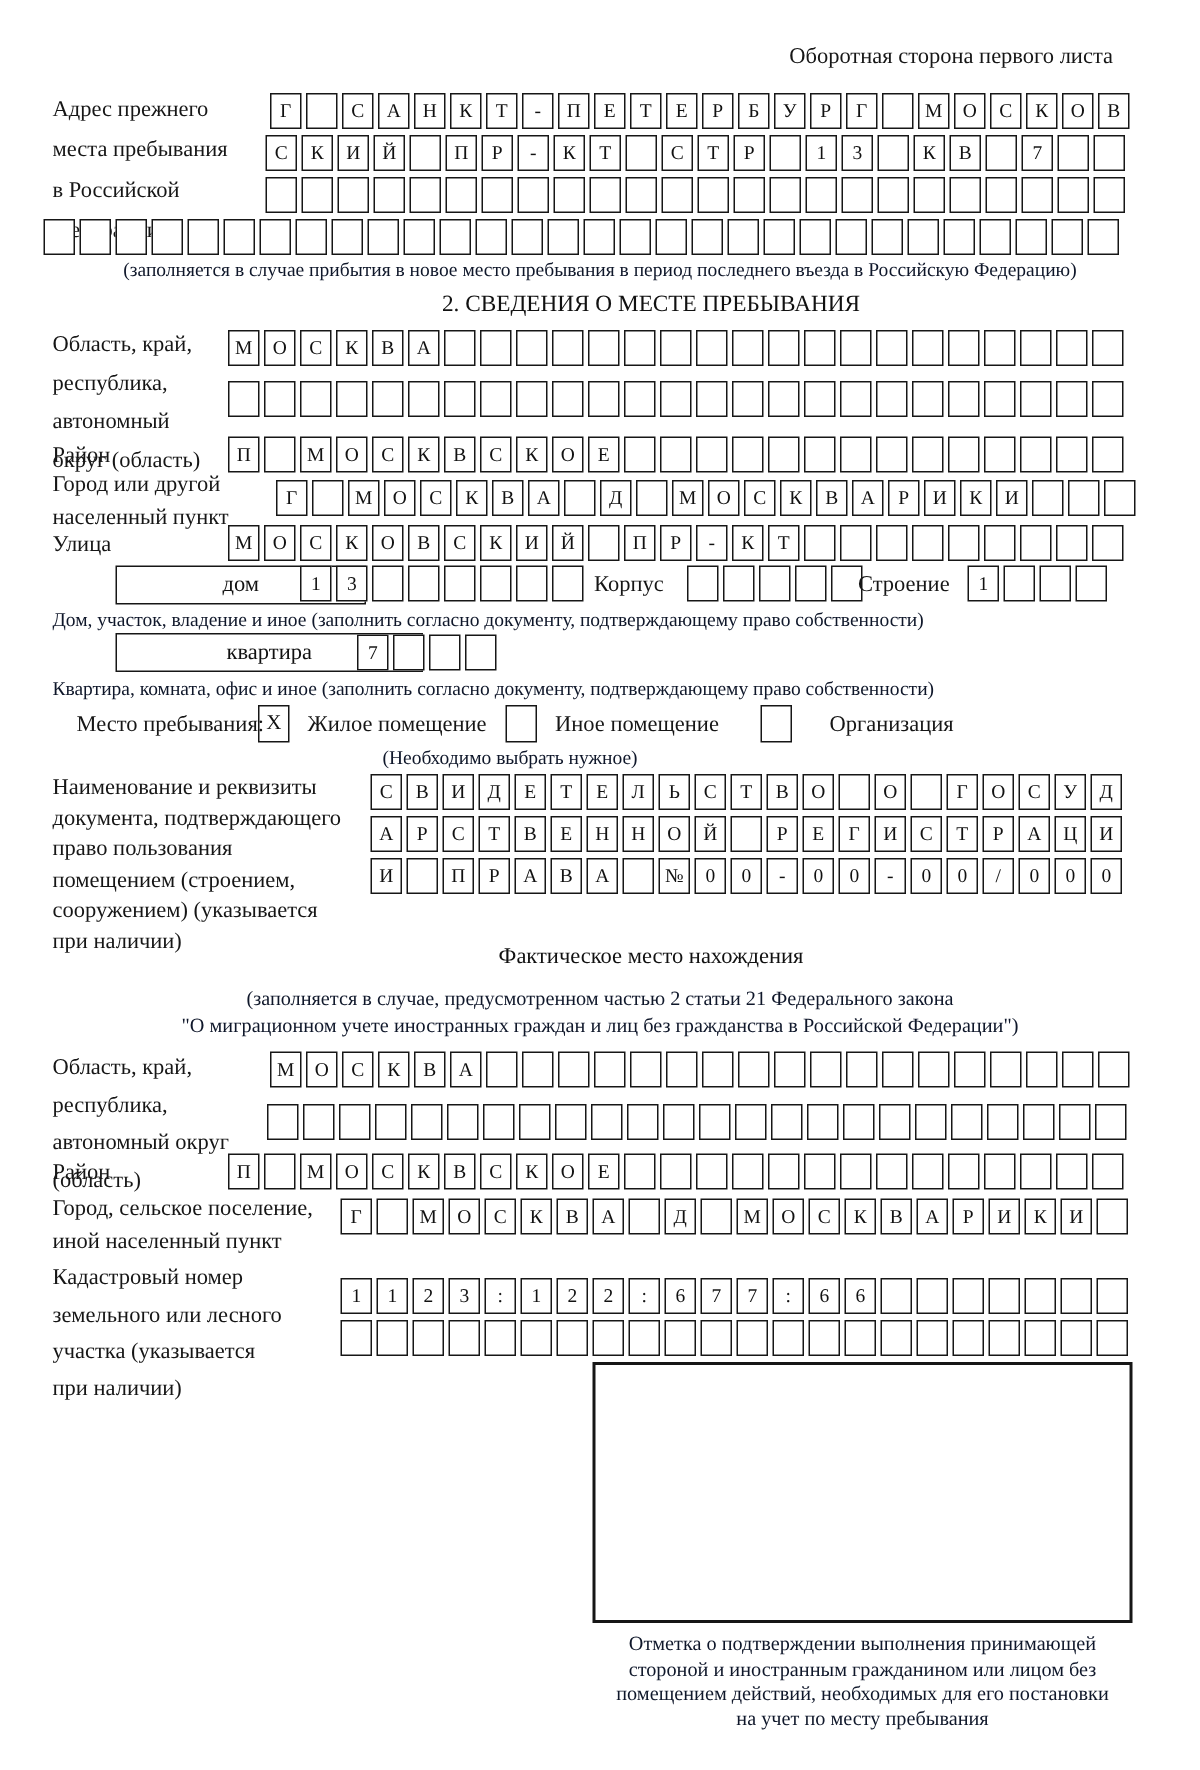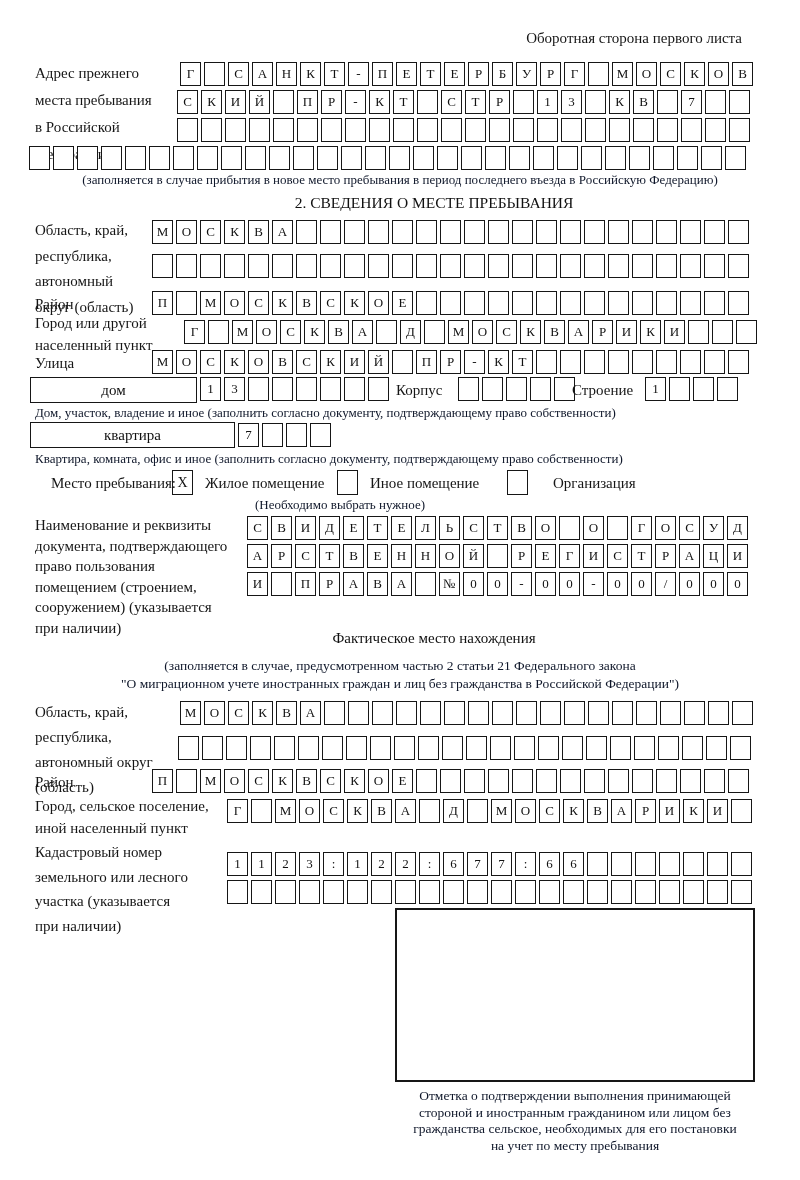--- a/index.html
+++ b/index.html
@@ -16,21 +16,21 @@
     display:inline-flex;align-items:center;justify-content:center;
     font-size:13px;font-weight:400;flex:0 0 auto;
   }
   .label{font-size:15px;line-height:24px;color:#161616;}
   .label div{white-space:nowrap;}
   .caption{font-size:13px;color:#0f172a;}
   .center{text-align:center;}
   .bold{font-weight:normal;margin-left:34px;}
   .labelbox{
     box-sizing:border-box;border:1.6px solid #161616;height:26px;
-    display:flex;align-items:center;justify-content:center;font-size:15px;
+    display:flex;align-items:center;justify-content:center;font-size:15px;margin-left:47px;
   }
   .checkbox{
     box-sizing:border-box;width:21px;height:25px;border:1.6px solid #161616;
     display:flex;align-items:center;justify-content:center;font-size:14px;
   }
   .stampbox{box-sizing:border-box;border:2px solid #161616;background:#fff;}
 </style>
 </head>
 <body>
 
@@ -607,15 +607,15 @@
     <span class="cell"></span>
     <span class="cell"></span>
     <span class="cell"></span>
     <span class="cell"></span>
   </div>
 
 <div class="abs stampbox" style="top:908px;left:395px;width:360px;height:174px;"></div>
 <div class="abs caption center" style="top:1088px;left:365px;width:420px;line-height:16.5px;font-size:13.5px;">
     <div>Отметка о подтверждении выполнения принимающей</div>
     <div>стороной и иностранным гражданином или лицом без</div>
-    <div>гражданства сельское, необходимых для его постановки</div>
+    <div>помещением действий, необходимых для его постановки</div>
     <div>на учет по месту пребывания</div>
   </div>
 
 </body></html>

